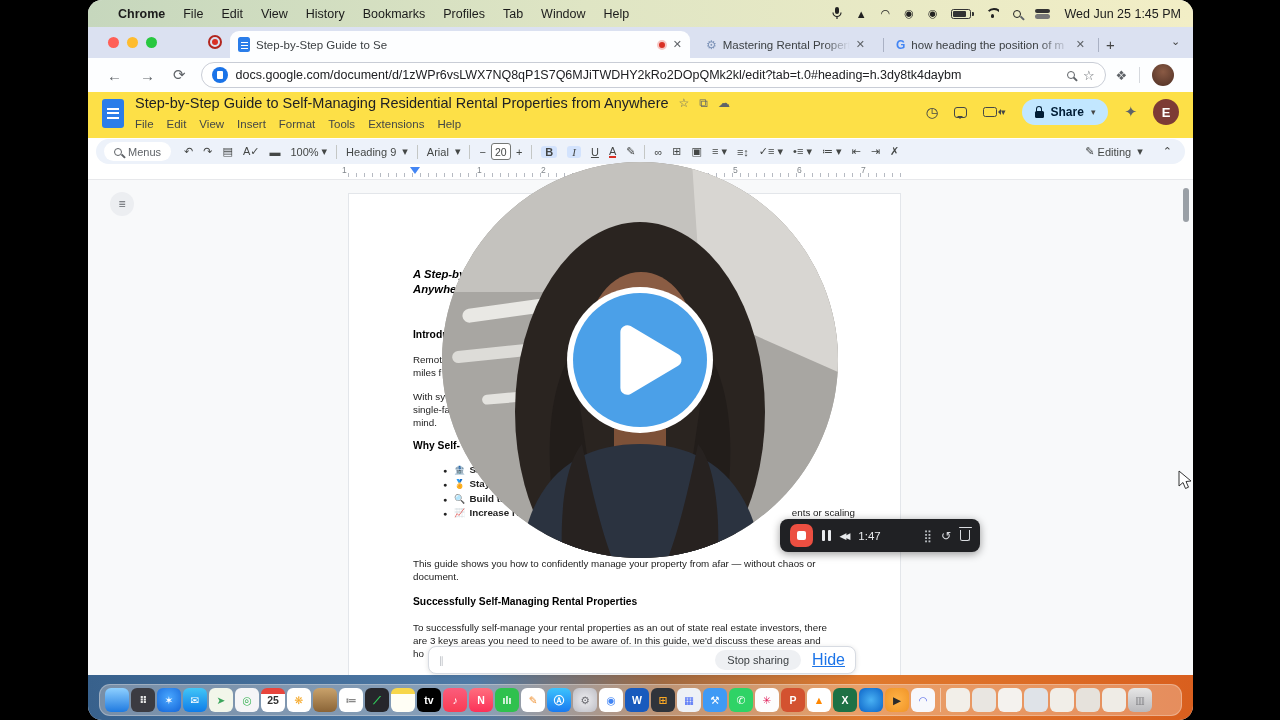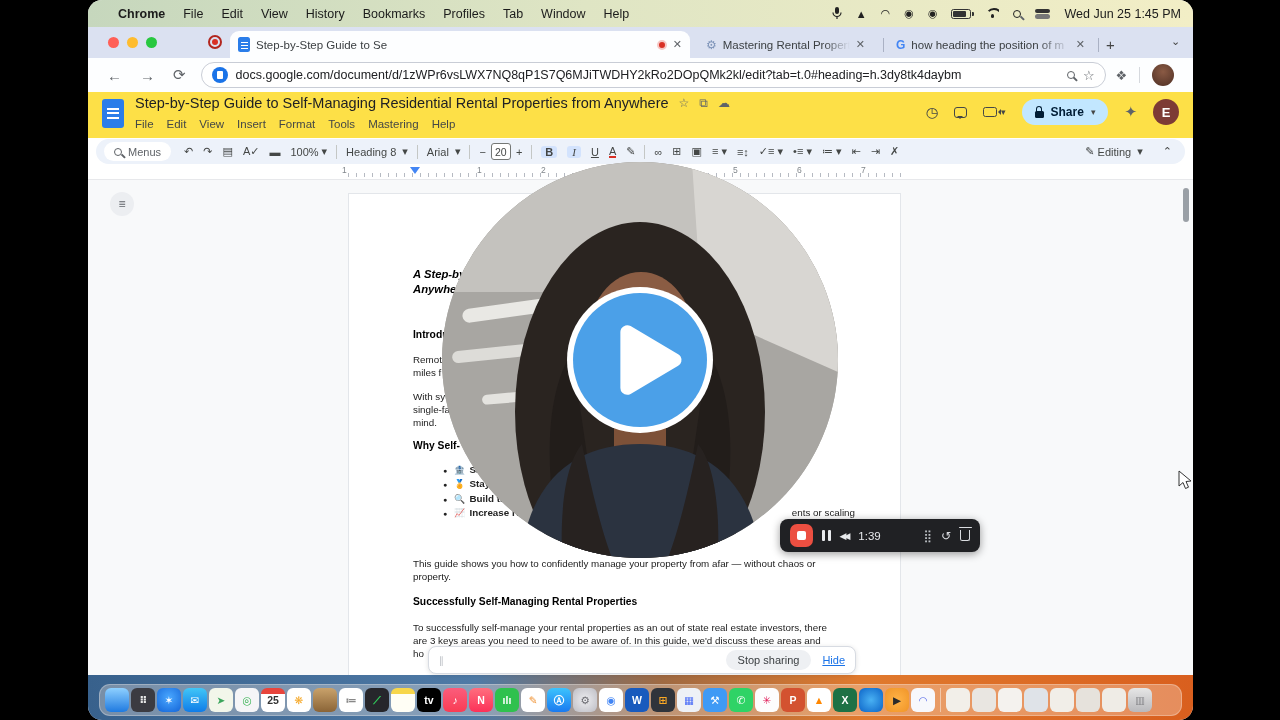--- a/index.html
+++ b/index.html
@@ -143,21 +143,21 @@
   .dotsgrid { color:#bdc1c6; font-size:12px; }
   .restart { color:#dadce0; font-size:12px; }
   .mini-trash { width:10px; height:11px; border:1.5px solid #dadce0; border-top:none; border-radius:0 0 2.5px 2.5px; position:relative; }
   .mini-trash::before { content:''; position:absolute; top:-3.5px; left:-2.5px; right:-2.5px; height:1.8px; background:#dadce0; border-radius:1px; }
 
   
   .banner { position:absolute; left:340px; top:646px; width:428px; height:28px; background:#fff; border:1px solid #d7dbe2; border-radius:8px; z-index:9; display:flex; align-items:center; padding:0 10px; gap:9px; box-shadow:0 1px 5px rgba(0,0,0,.12); }
   .banner-handle { color:#bdc1c6; font-size:10px; }
   .banner-text { font-size:11px; color:#3c4043; white-space:nowrap; }
   .stop-pill { margin-left:auto; background:#eef0f3; border-radius:12px; padding:4px 12px; font-size:11px; color:#3c4043; white-space:nowrap; }
-  .hide-link { font-size:11px; color:#1a73e8; text-decoration:underline; margin-left:2px; }
+  .hide-link { font-size:16px; color:#1a73e8; text-decoration:underline; margin-left:2px; }
 
   
   .wallpaper { position:absolute; left:0; top:675px; width:100%; height:45px;
     background:linear-gradient(90deg,#38618c 0%,#4f7aa6 35%,#a06a42 52%,#e07a2e 70%,#d95f1e 100%); }
   .dock { position:absolute; left:11px; top:684px; width:1083px; height:32px; background:rgba(255,240,228,.32); border:1px solid rgba(255,255,255,.28); border-radius:11px; display:flex; align-items:center; padding:0 5px; gap:2px; z-index:8; }
   .dock-sec { display:flex; gap:2px; }
   .dock-ico { width:24px; height:24px; border-radius:6px; display:flex; align-items:center; justify-content:center; flex:none; overflow:hidden; }
   .dock-ico .dg { font-size:10.5px; font-weight:bold; line-height:1; }
   .dock-div { width:1px; height:24px; background:rgba(255,255,255,.45); margin:0 3px; }
 
@@ -267,21 +267,21 @@
       <span class="dh-mini">☁</span>
     </div>
     <div class="dh-menus">
 
     <span>File</span>
         <span>Edit</span>
         <span>View</span>
         <span>Insert</span>
         <span>Format</span>
         <span>Tools</span>
-        <span>Mastering</span>
+        <span>Extensions</span>
         <span>Help</span>
       </div>
     <div class="dh-right">
       <span class="hd-ico">◷</span>
       <span class="cmt"></span>
       <span style="display:flex;align-items:center;gap:4px;">
         <span class="camico"></span>
         <span class="mini-caret">▾</span>
       </span>
       <span class="share-btn">
@@ -299,21 +299,21 @@
       <span class="mag"></span>
       <span>Menus</span>
     </span>
     <span class="tb">↶</span>
     <span class="tb">↷</span>
     <span class="tb">▤</span>
     <span class="tb">A✓</span>
     <span class="tb">▬</span>
     <span class="tb"><span>100%</span> ▾</span>
     <span class="tb-div"></span>
-    <span class="tb"><span>Heading 8</span> &nbsp;▾</span>
+    <span class="tb"><span>Heading 9</span> &nbsp;▾</span>
     <span class="tb-div"></span>
     <span class="tb"><span>Arial</span> &nbsp;▾</span>
     <span class="tb-div"></span>
     <span class="tb">−</span>
     <span class="fontsize-box">20</span>
     <span class="tb">+</span>
     <span class="tb-div"></span>
     <span class="tb tb-b">B</span>
     <span class="tb tb-i">I</span>
     <span class="tb tb-u">U</span>
@@ -380,21 +380,21 @@
         <div class="bline">
           <span class="disc">●</span>
             <span class="bemoji">📈</span>
             <b>Increase R</b>
           <span class="spacer"></span>
             <span>ents or scaling</span>
         </div>
       </div>
       <div class="sec-p4">
         <div class="line">This guide shows you how to confidently manage your property from afar — without chaos or</div>
-        <div class="line">property.</div>
+        <div class="line">document.</div>
       </div>
       <div class="h2 sec-h2">Successfully Self-Managing Rental Properties</div>
       <div class="sec-p5">
         <div class="line"><span>To successfully self-manage your rental properties as an out of state real estate </span><span class="ulink">investors</span><span>, there</span></div>
         <div class="line">are 3 keys areas you need to need to be aware of. In this guide, we'd discuss these areas and</div>
         <div class="line">ho</div>
       </div>
     </div>
     <span class="scroll-thumb"></span>
   </div>
@@ -425,21 +425,21 @@
     </div>
   </div>
 
   <div class="loombar">
     <span class="stopbtn"></span>
     <span class="pausebtn">
         <span></span>
         <span></span>
       </span>
     <span class="rewind">◀◀</span>
-    <span class="loomtime">1:39</span>
+    <span class="loomtime">1:47</span>
     <span class="loom-right">
       <span class="dotsgrid">⣿</span>
       <span class="restart">↺</span>
       <span class="mini-trash"></span>
     </span>
   </div>
 
   <div class="banner">
     <span class="banner-handle">∥</span>
     <span class="stop-pill">Stop sharing</span>

